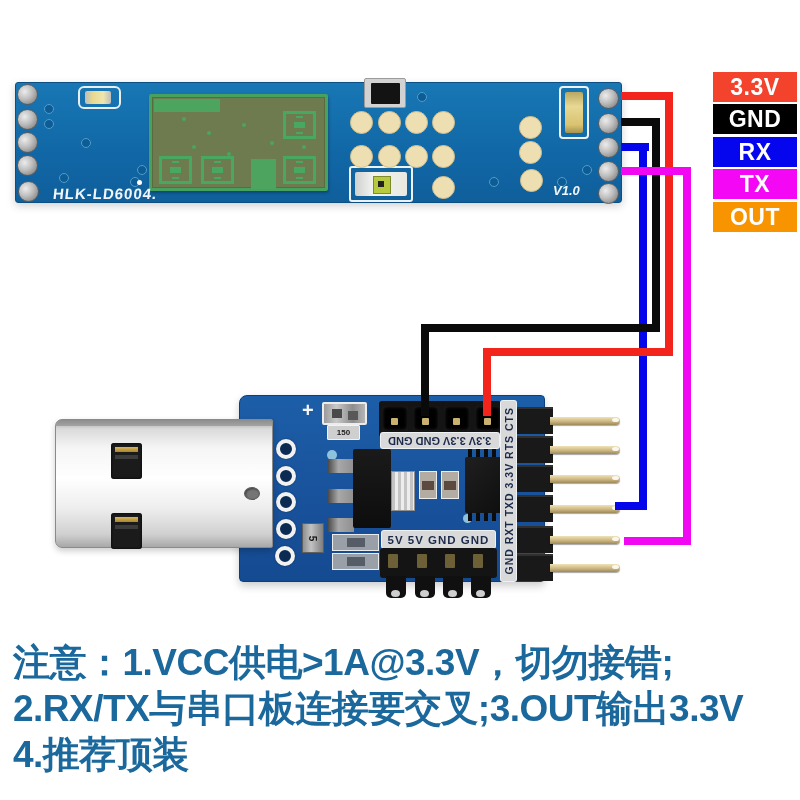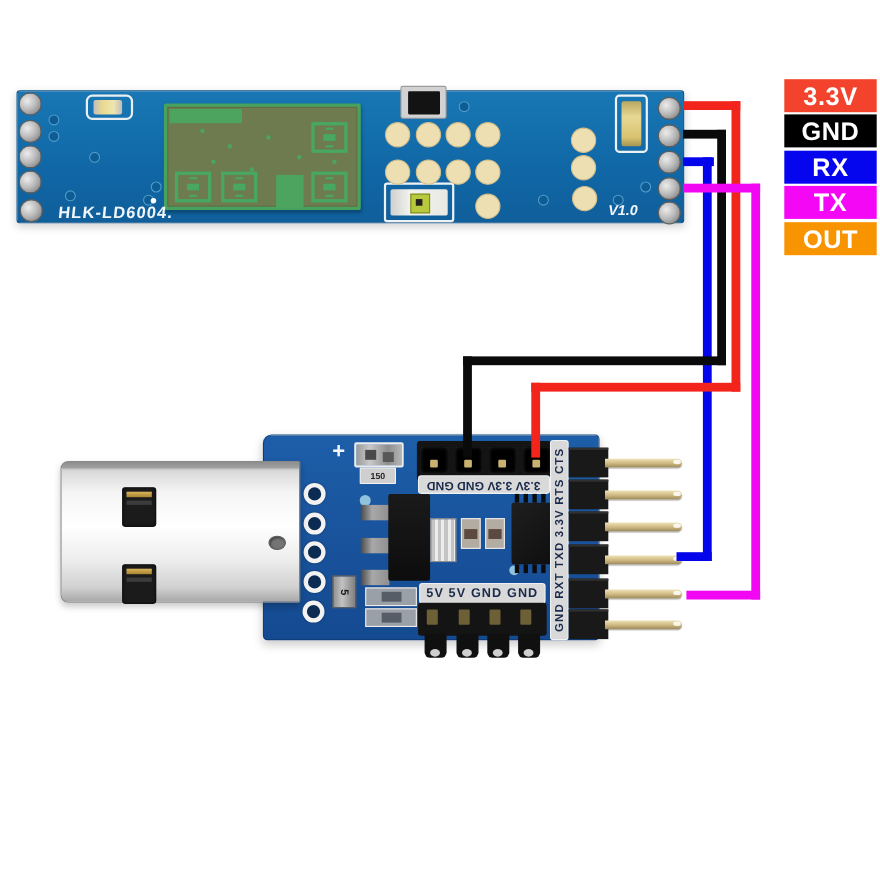--- a/index.html
+++ b/index.html
@@ -276,13 +276,16 @@
 <div class="hpin" style="top:564px" data-name="serial-pin-gnd"></div>
 
 <div class="abs" id="usb-shell" data-name="usb-plug">
   <div class="abs" style="left:0;top:0;width:100%;height:6px;background:rgba(120,120,120,.45);border-radius:7px 0 0 0" data-name="usb-shell-edge"></div>
   <div class="usb-win" style="top:23px" data-name="usb-contact-window"></div>
   <div class="usb-win" style="top:93px" data-name="usb-contact-window"></div>
   <div id="usb-hole" data-name="usb-shell-hole"></div>
 </div>
 
 <div id="notes" data-name="usage-notes">
+  <div data-name="note-line-1">注意：1.VCC供电&gt;1A@3.3V，切勿接错;</div>
+  <div data-name="note-line-2">2.RX/TX与串口板连接要交叉;3.OUT输出3.3V</div>
+  <div data-name="note-line-3">4.推荐顶装</div>
 </div>
 
 </body></html>

